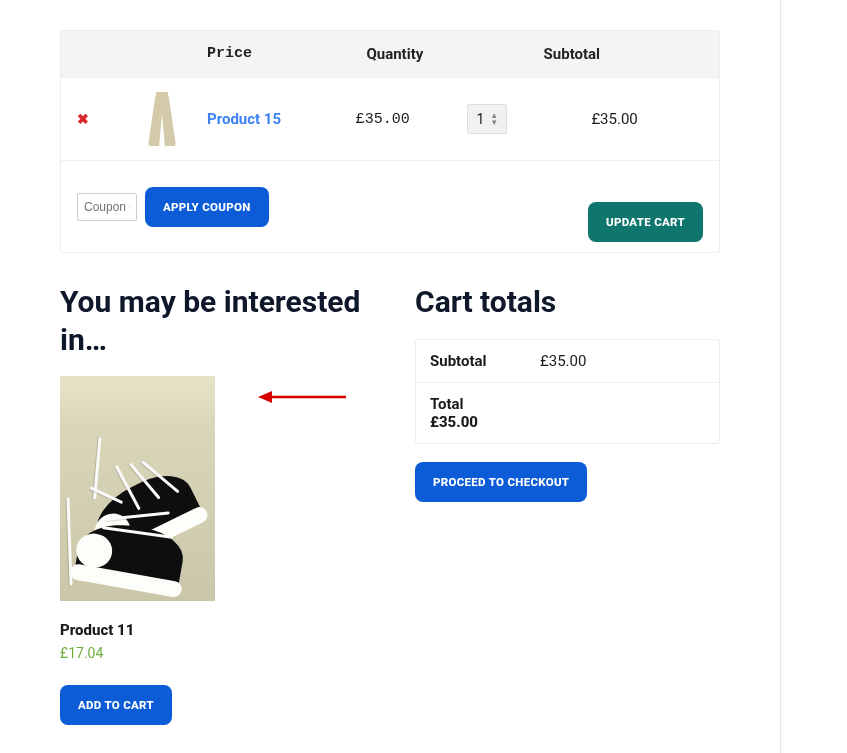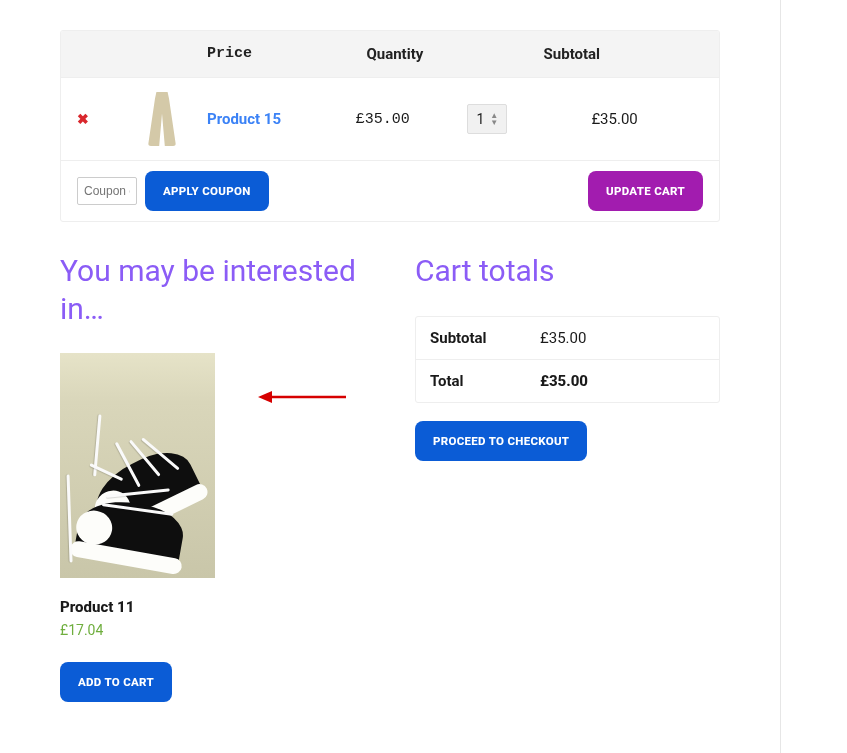--- a/index.html
+++ b/index.html
@@ -94,34 +94,34 @@
     }
     .btn {
       border: none; cursor: pointer;
       text-transform: uppercase;
       font-weight: 800; font-size: 11.5px;
       letter-spacing: 0.3px;
       padding: 13px 18px; border-radius: 8px;
       font-family: inherit;
     }
     .btn-primary { background: #0b5cd6; color: #fff; }
-    .btn-disabled { background: #a21caf; color: #fff; cursor: default; }
+    .btn-disabled { background: #0f766e; color: #fff; cursor: default; margin-top: 31px; }
 
     .columns {
       display: flex;
       gap: 50px;
       align-items: flex-start;
     }
     .left-col { flex: 1; }
     .right-col { flex: 1; }
 
     h2 {
-      font-size: 30px; font-weight: 400;
-      line-height: 1.25; margin-bottom: 26px;
-      color: #8b5cf6;
+      font-size: 30px; font-weight: 700;
+      line-height: 1.25; margin-bottom: 18px;
+      color: #0f172a;
     }
 
     .product-card { width: 155px; }
     .shoes-img {
       width: 155px; height: 225px; position: relative;
       background: linear-gradient(180deg, #e6e3c8 0%, #d9d6ba 22%, #c9c6a9 100%);
       overflow: hidden;
     }
     .shoe {
       position: absolute;
@@ -157,21 +157,21 @@
 
     .totals-table {
       border: 1px solid #eee; border-radius: 3px;
       margin-bottom: 18px; background: #fff;
       font-size: 15px;
     }
     .totals-row {
       display: flex; padding: 12px 14px;
       border-bottom: 1px solid #eee;
     }
-    .totals-row:last-child { border-bottom: none; }
+    .totals-row:last-child { border-bottom: none; flex-direction: column; }
     .totals-label { width: 110px; font-weight: 700; }
     .totals-value.total { font-weight: 800; }
 
     .arrow {
       position: absolute;
       left: 258px; top: 387px;
       width: 90px; height: 20px;
       pointer-events: none;
     }
   </style>

